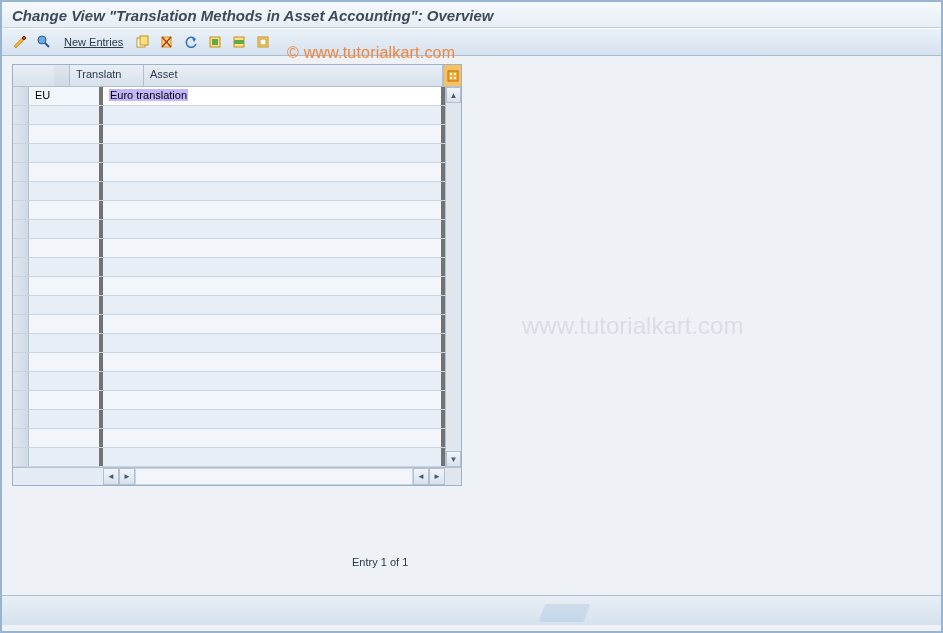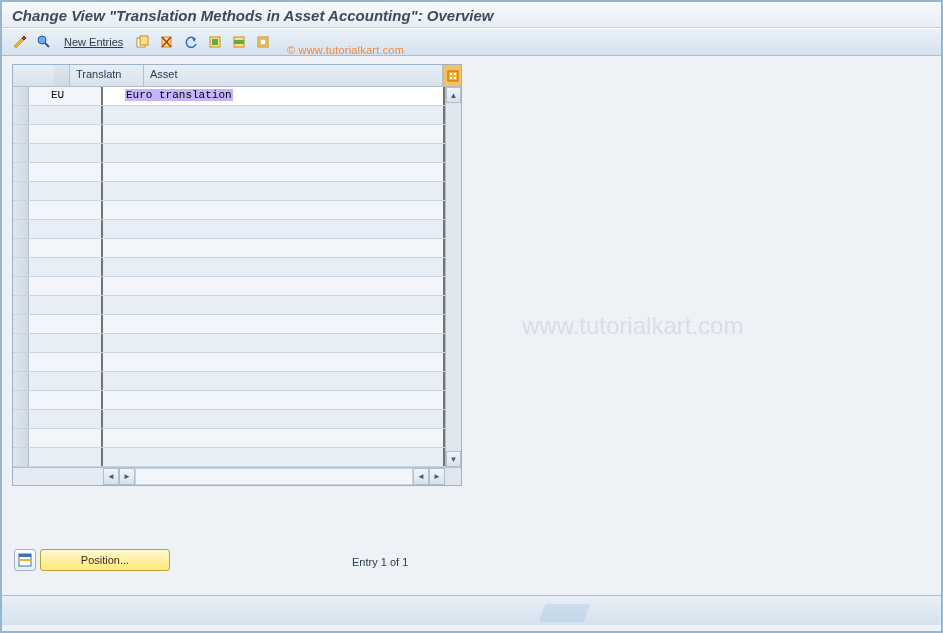--- a/index.html
+++ b/index.html
@@ -107,27 +107,26 @@
     height: 19px;
     border-bottom: 1px solid #c8d4e0;
   }
   .sel-cell {
     width: 16px;
     background: linear-gradient(to right,#e0e6ee,#cfd9e4);
     border-right: 1px solid #b0c0d0;
     cursor:pointer;
   }
   .cell {
-    padding: 2px 22px;
-    border-right: 2px solid #737373;
+    padding: 2px 6px;
+    border-right: 4px solid #737373;
     font-size: 11px;
     background: #f2f6fa;
     overflow: hidden;
     white-space: nowrap;
-    font-family: Liberation Mono, monospace;
   }
   .cell.alt { background: #e8eef5; }
   .cell.col2.filled {
     background: #fff;
   }
   .cell.col2.filled span {
     background: #c4b5fd;
     padding: 0 1px;
   }
   .vscroll {
@@ -193,21 +192,21 @@
   .entry-text {
     position: absolute;
     bottom: 63px;
     left: 350px;
     color: #2a3b4d;
   }
   .watermark {
     position: absolute;
     top: 42px;
     left: 285px;
-    font-size: 11px;
+    font-size: 16px;
     color: #f2863a;
     pointer-events: none;
     z-index: 50;
     letter-spacing: 0.2px;
   }
   .watermark2 {
     position: absolute;
     top: 310px;
     left: 520px;
     font-size: 24px;
@@ -428,30 +427,20 @@
         <div class="hbtn">◄</div>
         <div class="hbtn">►</div>
         <div class="htrack"></div>
         <div class="hbtn">◄</div>
         <div class="hbtn">►</div>
         <div style="width:16px;background:#e0e6ee;"></div>
       </div>
     </div>
   </div>
 
-  <div class="footer-bar">
-    <div class="status-icon-btn">
-      <svg width="14" height="14">
-          <rect x="1" y="1" width="12" height="12" fill="#fff" stroke="#4070b0"></rect>
-          <rect x="1" y="1" width="12" height="3" fill="#4070b0"></rect>
-          <rect x="1" y="6" width="12" height="2" fill="#f0b030"></rect>
-        </svg>
-    </div>
-    <div class="position-btn">Position...</div>
-  </div>
   <div class="entry-text">Entry 1 of 1</div>
 
   <div class="bottom-strip">
     <div class="bottom-tab"></div>
   </div>
 
   <div class="watermark">© www.tutorialkart.com</div>
   <div class="watermark2">www.tutorialkart.com</div>
 </div>
 

